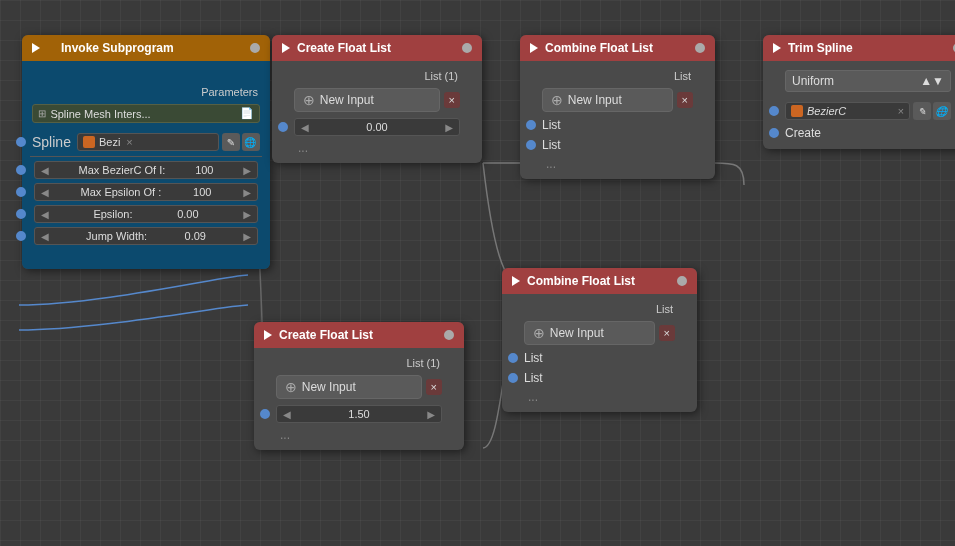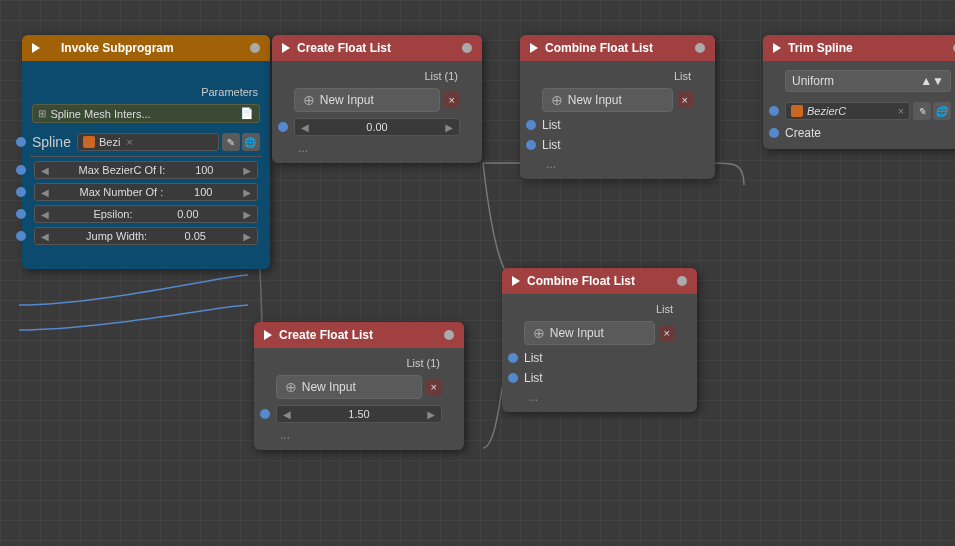--- a/index.html
+++ b/index.html
@@ -278,42 +278,42 @@
         <span>Max BezierC Of I:</span>
         <span>100</span>
         <span class="value-arrow">▶</span>
       </div>
     </div>
 
     <div class="param-row-with-socket" style="position:relative;">
       <span class="socket blue socket-left"></span>
       <div class="value-field">
         <span class="value-arrow">◀</span>
-        <span>Max Number Of :</span>
+        <span>Max Epsilon Of :</span>
         <span>100</span>
         <span class="value-arrow">▶</span>
       </div>
     </div>
 
     <div class="param-row-with-socket" style="position:relative;">
       <span class="socket blue socket-left"></span>
       <div class="value-field">
         <span class="value-arrow">◀</span>
         <span>Epsilon:</span>
         <span>0.00</span>
         <span class="value-arrow">▶</span>
       </div>
     </div>
 
     <div class="param-row-with-socket" style="position:relative;">
       <span class="socket blue socket-left"></span>
       <div class="value-field">
         <span class="value-arrow">◀</span>
         <span>Jump Width:</span>
-        <span>0.05</span>
+        <span>0.09</span>
         <span class="value-arrow">▶</span>
       </div>
     </div>
   </div>
 </div>
 
 <div class="node" style="left:272px; top:35px; width:210px;">
   <div class="node-header">
     <span class="triangle"></span>
     <span>Create Float List</span>

